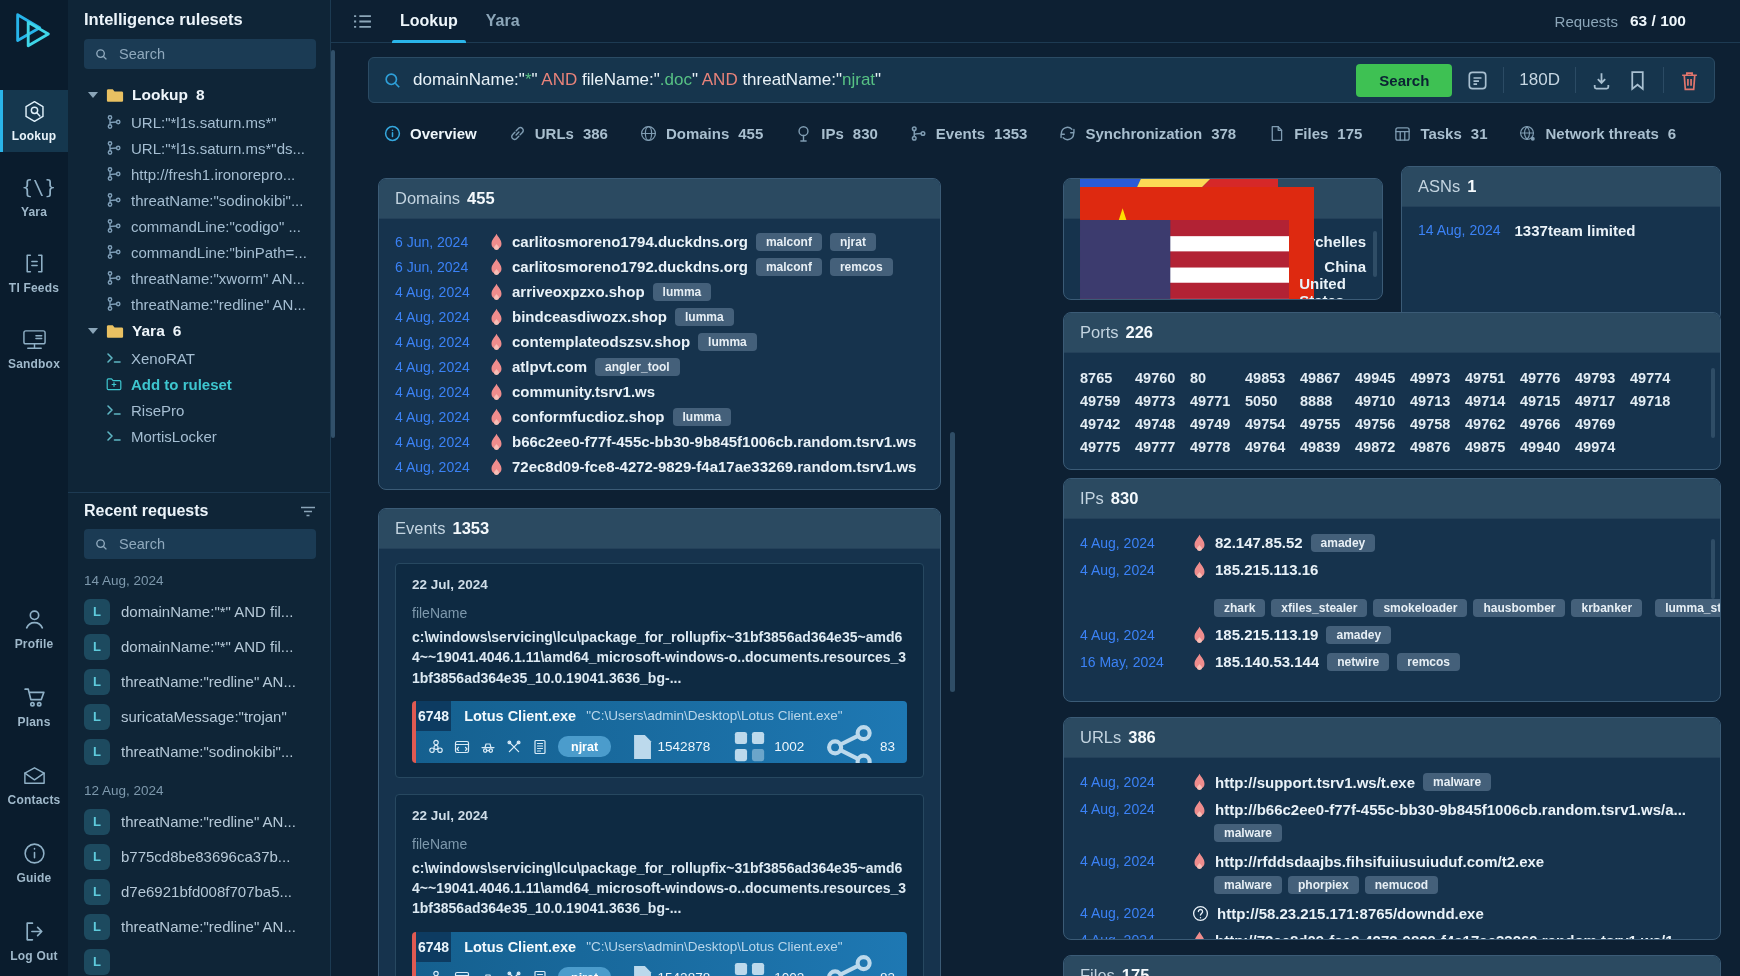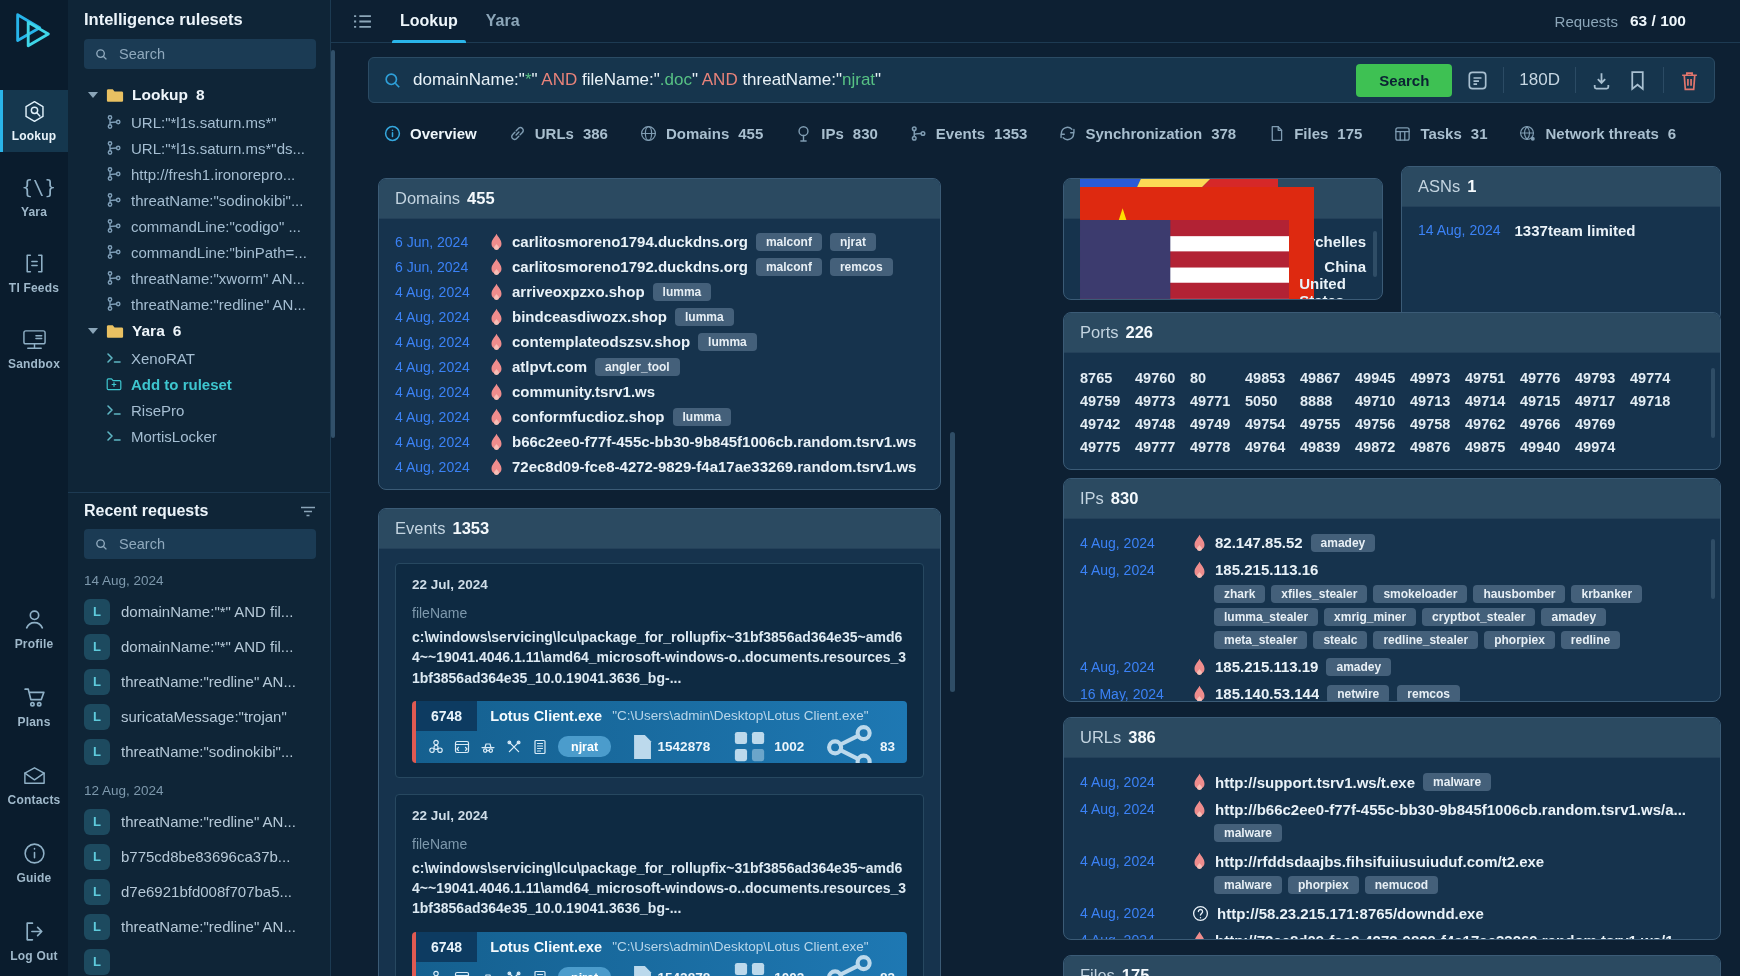--- a/index.html
+++ b/index.html
@@ -102,43 +102,43 @@
   .crow svg{width:22px;height:15px;flex:none}
   .arow{display:flex;align-items:center;gap:14px;height:26px}
   .arow .ddate{width:auto}
   .aname{font-size:15px;font-weight:700;color:#e9f2f8}
 
   .prow{display:flex;height:23px;align-items:center}
   .pnum{width:55px;flex:none;font-size:14.5px;font-weight:700;color:#e3edf4}
 
   .iprow{display:flex;align-items:center;height:27px;gap:8px;white-space:nowrap}
   .iprow .ddate{width:104px}
-  .tagrows{margin:2px 0 4px 134px;display:flex;flex-direction:column;gap:5px}
+  .tagrows{margin:16px 0 4px 134px;display:flex;flex-direction:row;gap:13px}
   .tagline{display:flex;gap:6px}
 
   .urow{display:flex;align-items:center;min-height:24px;gap:8px;white-space:nowrap;margin-bottom:3px}
   .urow .ddate{width:104px}
   .utags{margin:3px 0 7px 134px;display:flex;gap:6px}
 
   
   .ev-item{background:#0e2a42;border:1px solid #274860;border-radius:4px;margin-top:14px;padding:13px 16px 14px}
   .ev-item + .ev-item{margin-top:16px}
   .ev-date{font-size:13.5px;font-weight:700;color:#cfdde8}
   .ev-field{margin-top:13px;font-size:14px;color:#7d98ac}
   .ev-path{margin-top:6px;font-size:14px;font-weight:700;color:#dce9f2;line-height:1.45;word-break:break-all;cursor:pointer}
   .procbar{margin-top:13px;border-radius:4px;overflow:hidden;border-left:4px solid #e05a52;
            background:linear-gradient(90deg,#15608f,#1e78b3);cursor:pointer}
   .procrow1{display:flex;align-items:center;height:30px}
-  .pid{background:#0d3b61;align-self:stretch;display:flex;align-items:center;padding:0 15px;font-size:14px;font-weight:700;color:#e9f4fb}
+  .pid{background:#0d3b61;align-self:stretch;display:flex;align-items:center;padding:0 2px;font-size:14px;font-weight:700;color:#e9f4fb}
   .pname{margin-left:13px;font-size:14.5px;font-weight:700;color:#f4fafd;white-space:nowrap}
   .pcmd{margin-left:10px;font-size:13.5px;color:#b9d6ea;white-space:nowrap;overflow:hidden}
   .procrow2{display:flex;align-items:center;height:32px;padding:0 12px;gap:10px}
   .pico{width:16px;height:16px;color:#d9ebf7;flex:none}
   .pill{margin-left:auto;background:#4b9ccc;color:#fff;font-size:12.5px;font-weight:700;border-radius:10px;padding:3.5px 13px;cursor:pointer}
-  .pstat{display:flex;align-items:center;gap:5px;font-size:13.5px;font-weight:700;color:#ecf5fb;margin-left:10px}
+  .pstat{display:flex;align-items:center;gap:5px;font-size:13.5px;font-weight:400;color:#ecf5fb;margin-left:10px}
   .pstat svg{width:14px;height:15px;color:#bcd9ec}
 
   .scroll-thumb{position:absolute;background:#2f4d66;border-radius:3px;cursor:pointer}
 </style>
 </head>
 <body>
 
 <div class="app">
 
   <div class="rail">

